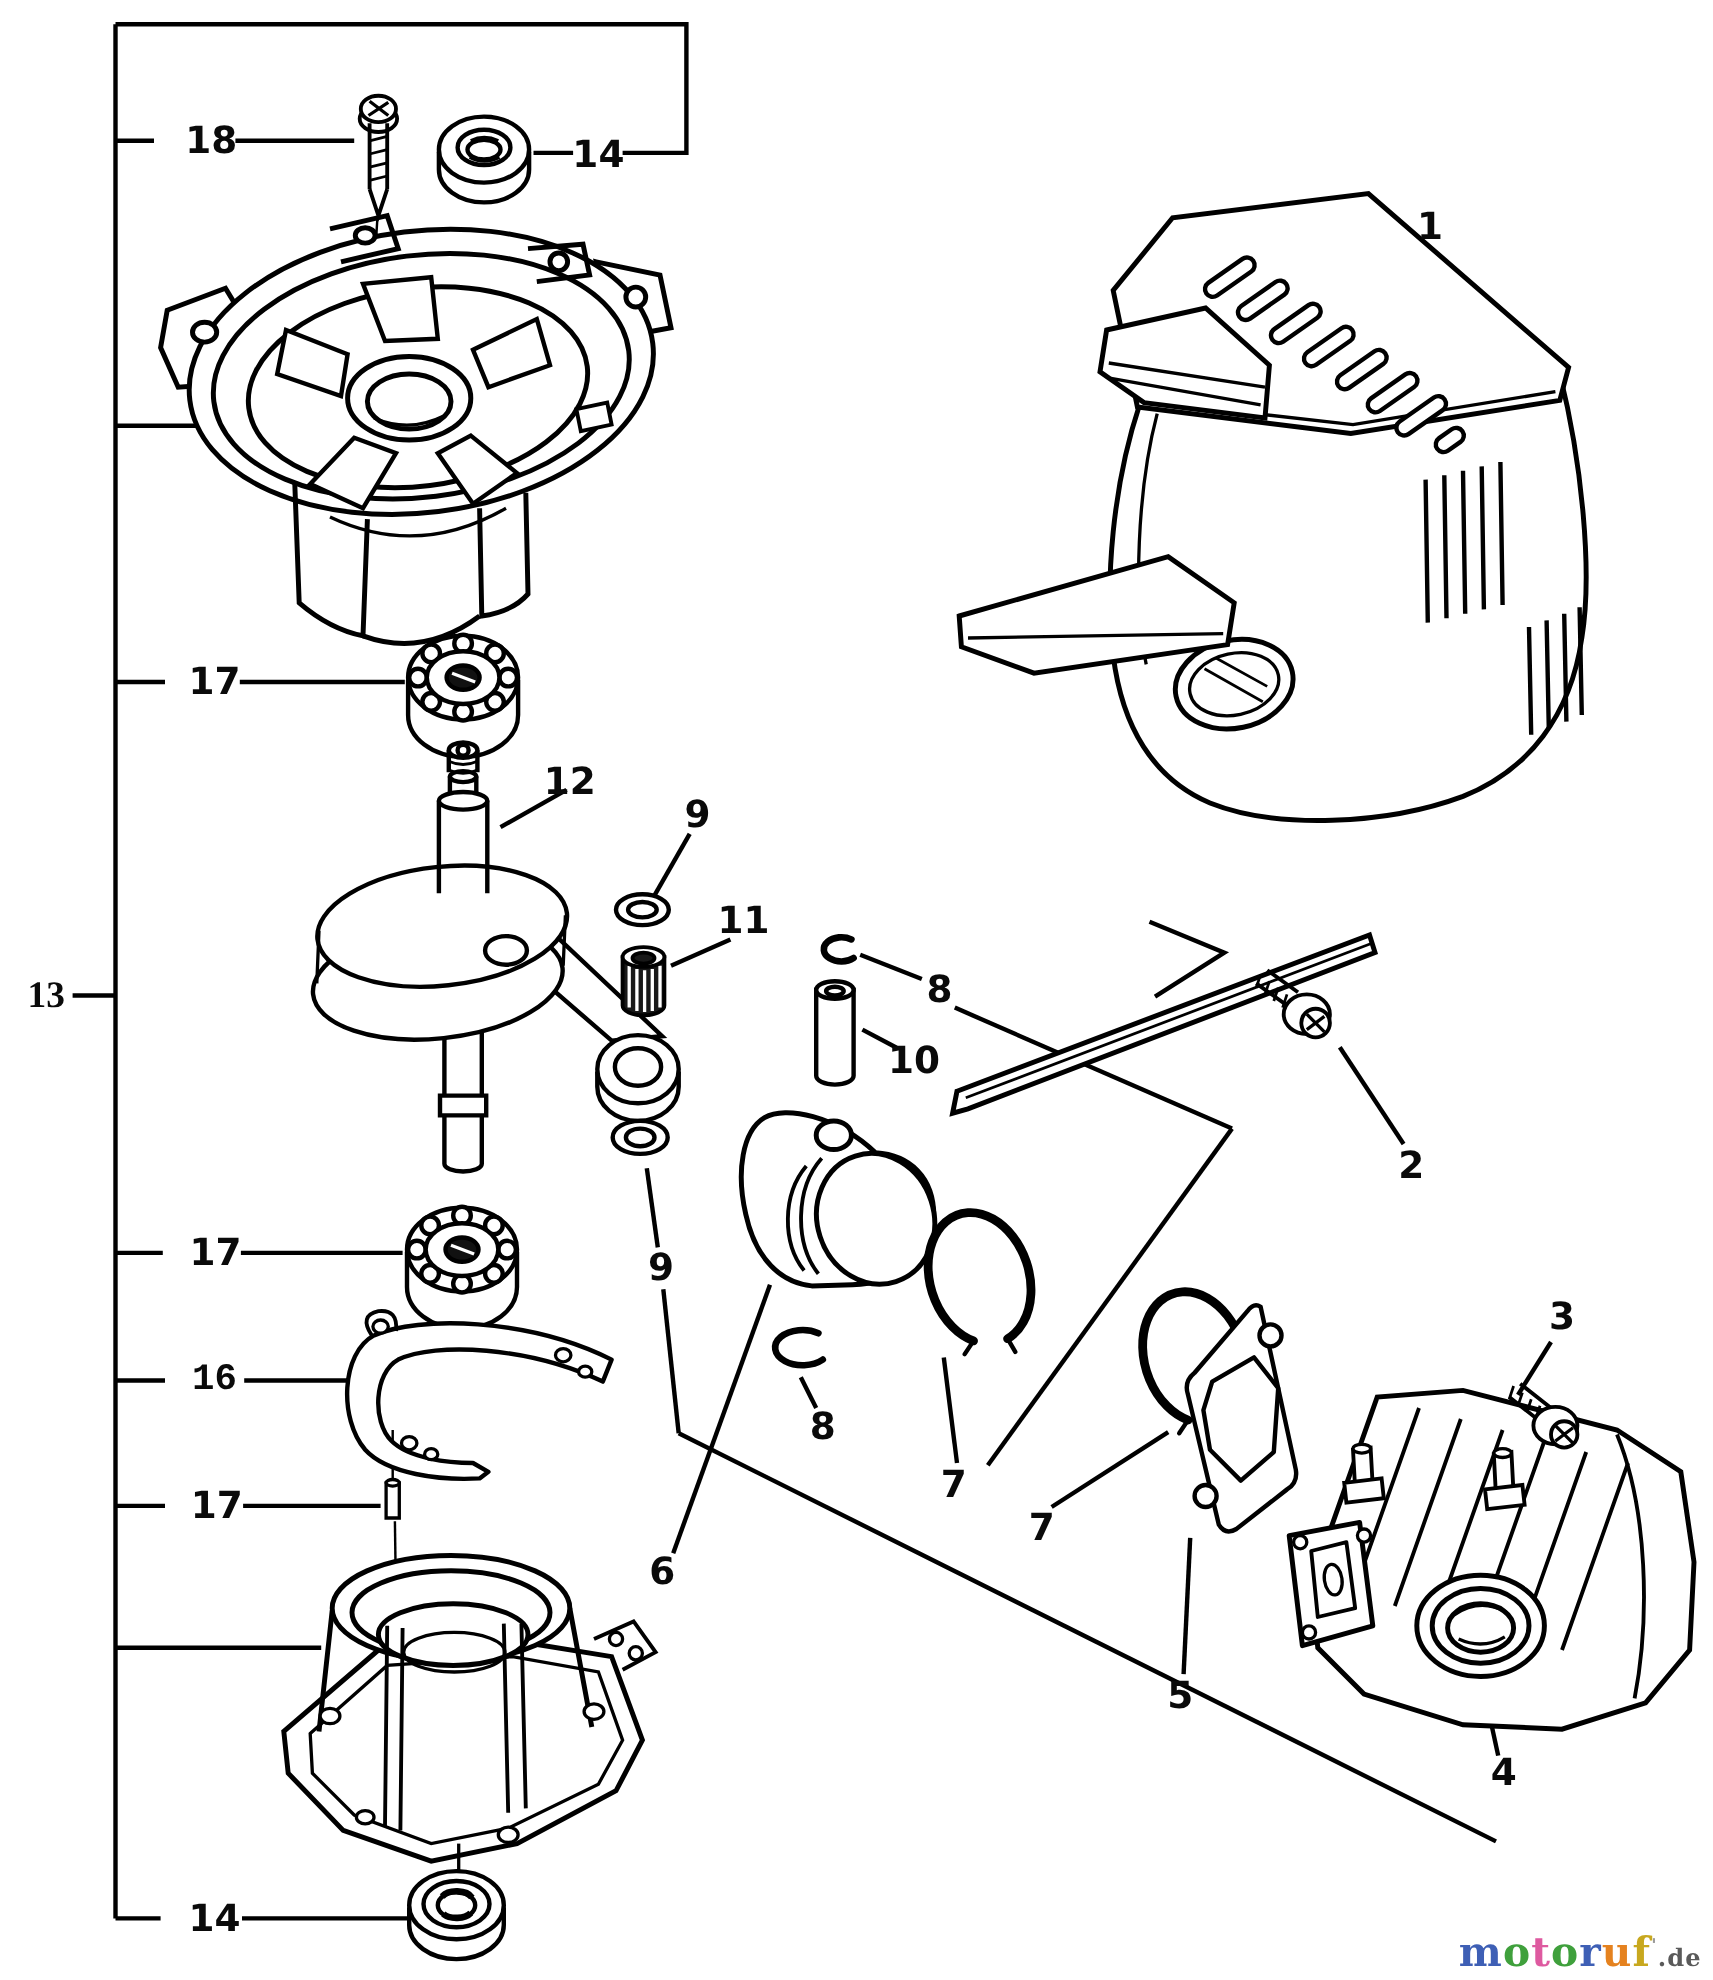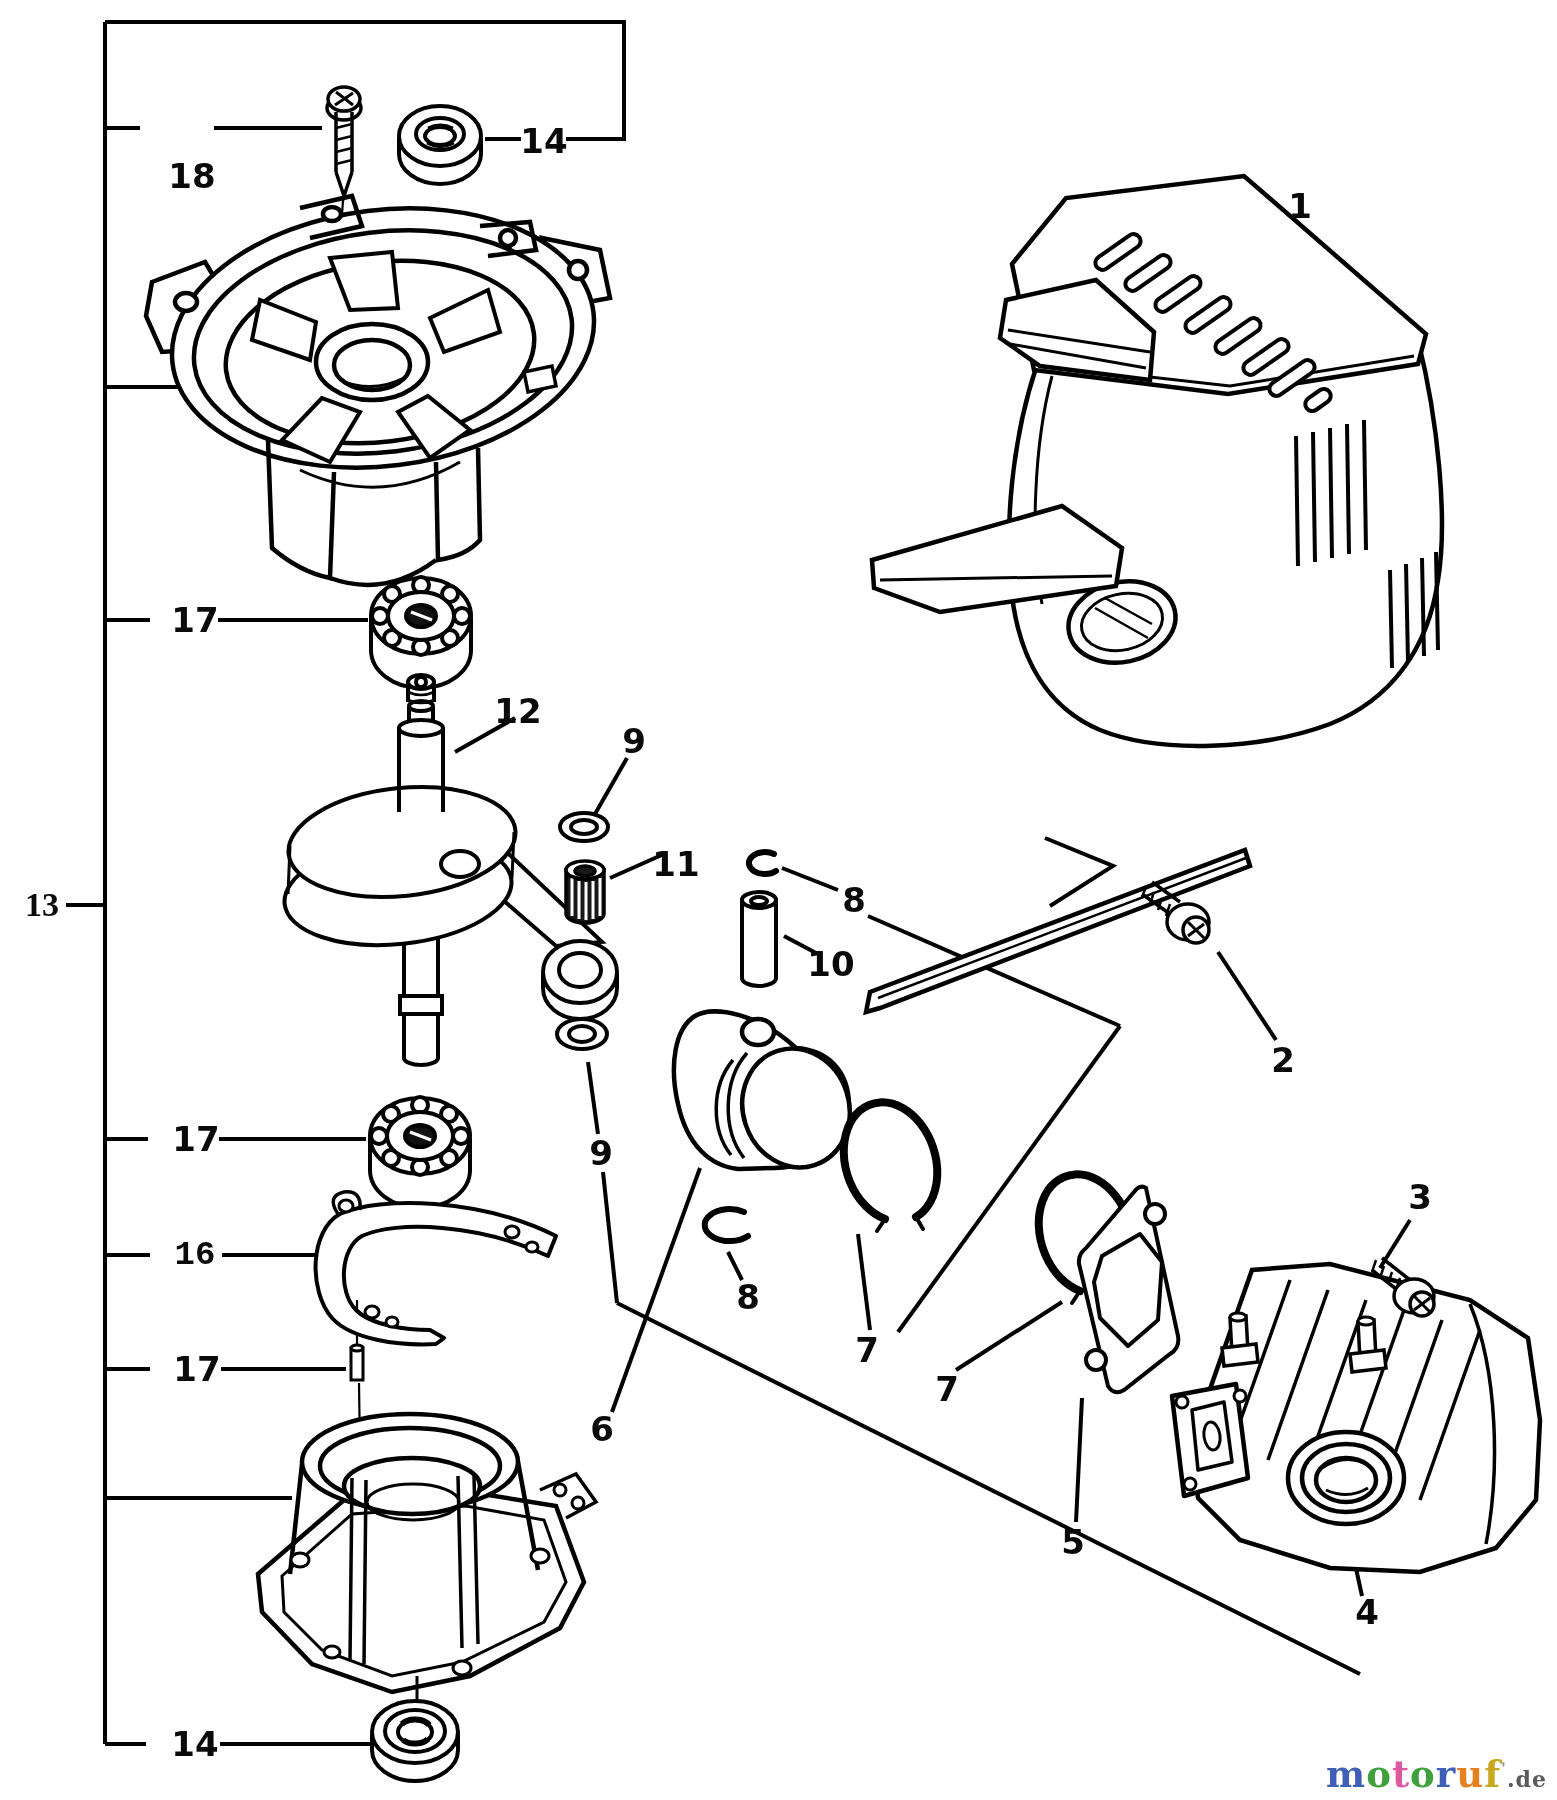--- a/index.html
+++ b/index.html
@@ -381,27 +381,27 @@
       <div class="part-label" style="left: 1367px; top: 1612px;">4</div>
       <div class="part-label" style="left: 1073px; top: 1542px;">5</div>
       <div class="part-label" style="left: 602px; top: 1429px;">6</div>
       <div class="part-label" style="left: 867px; top: 1350px;">7</div>
       <div class="part-label" style="left: 947px; top: 1389px;">7</div>
       <div class="part-label" style="left: 854px; top: 900px;">8</div>
       <div class="part-label" style="left: 748px; top: 1297px;">8</div>
       <div class="part-label" style="left: 634px; top: 741px;">9</div>
       <div class="part-label" style="left: 601px; top: 1153px;">9</div>
       <div class="part-label" style="left: 831px; top: 964px;">10</div>
-      <div class="part-label" style="left: 676px; top: 864px;">11</div>
+      <div class="part-label" style="left: 676px; top: 837px;">11</div>
       <div class="part-label" style="left: 518px; top: 711px;">12</div>
       <div class="part-label" style="left: 42px; top: 905px; font-family: Liberation Serif, serif;">13</div>
       <div class="part-label" style="left: 544px; top: 141px;">14</div>
       <div class="part-label" style="left: 195px; top: 1744px;">14</div>
       <div class="part-label" style="left: 197px; top: 1369px;">17</div>
       <div class="part-label" style="left: 195px; top: 1255px; font-family: Liberation Mono, monospace;">16</div>
       <div class="part-label" style="left: 195px; top: 620px;">17</div>
       <div class="part-label" style="left: 196px; top: 1139px;">17</div>
-      <div class="part-label" style="left: 192px; top: 128px; margin-top: 48px;">18</div>
+      <div class="part-label" style="left: 192px; top: 128px;">18</div>
     </div>
 
 <div id="watermark"><span class="lt" style="color: rgb(62, 95, 181);">m</span><span class="lt" style="color: rgb(63, 160, 60);">o</span><span class="lt" style="color: rgb(222, 90, 160);">t</span><span class="lt" style="color: rgb(63, 160, 60);">o</span><span class="lt" style="color: rgb(62, 95, 181);">r</span><span class="lt" style="color: rgb(229, 130, 31);">u</span><span class="lt" style="color: rgb(200, 168, 31);">f</span><span class="tick" style="color: rgb(154, 154, 154);">'</span><span class="suffix" style="color: rgb(90, 90, 90);">.de</span></div>
 
 </div>
 
 </body></html>

